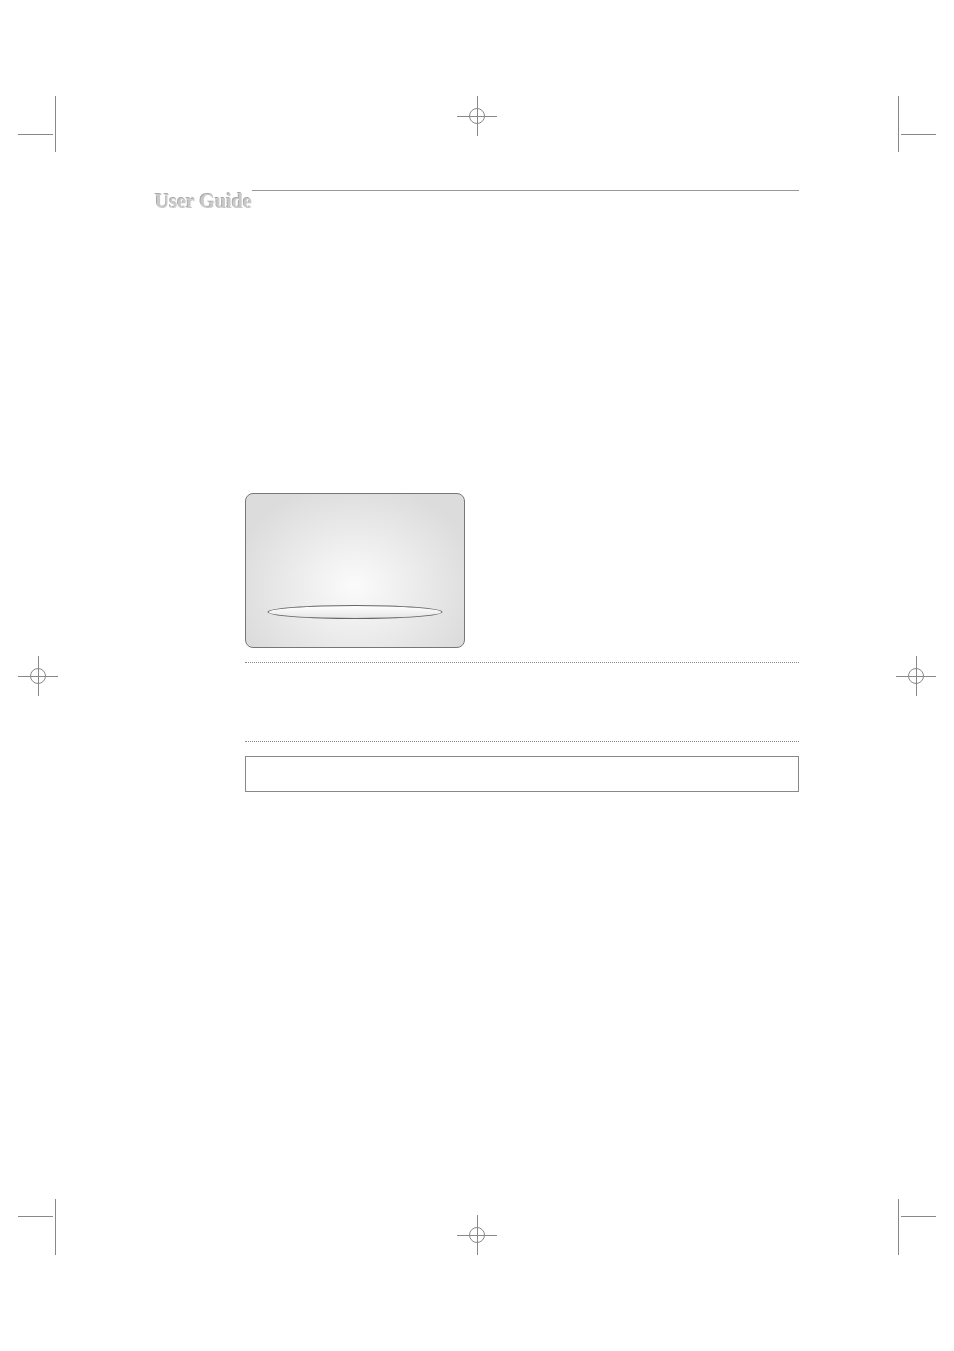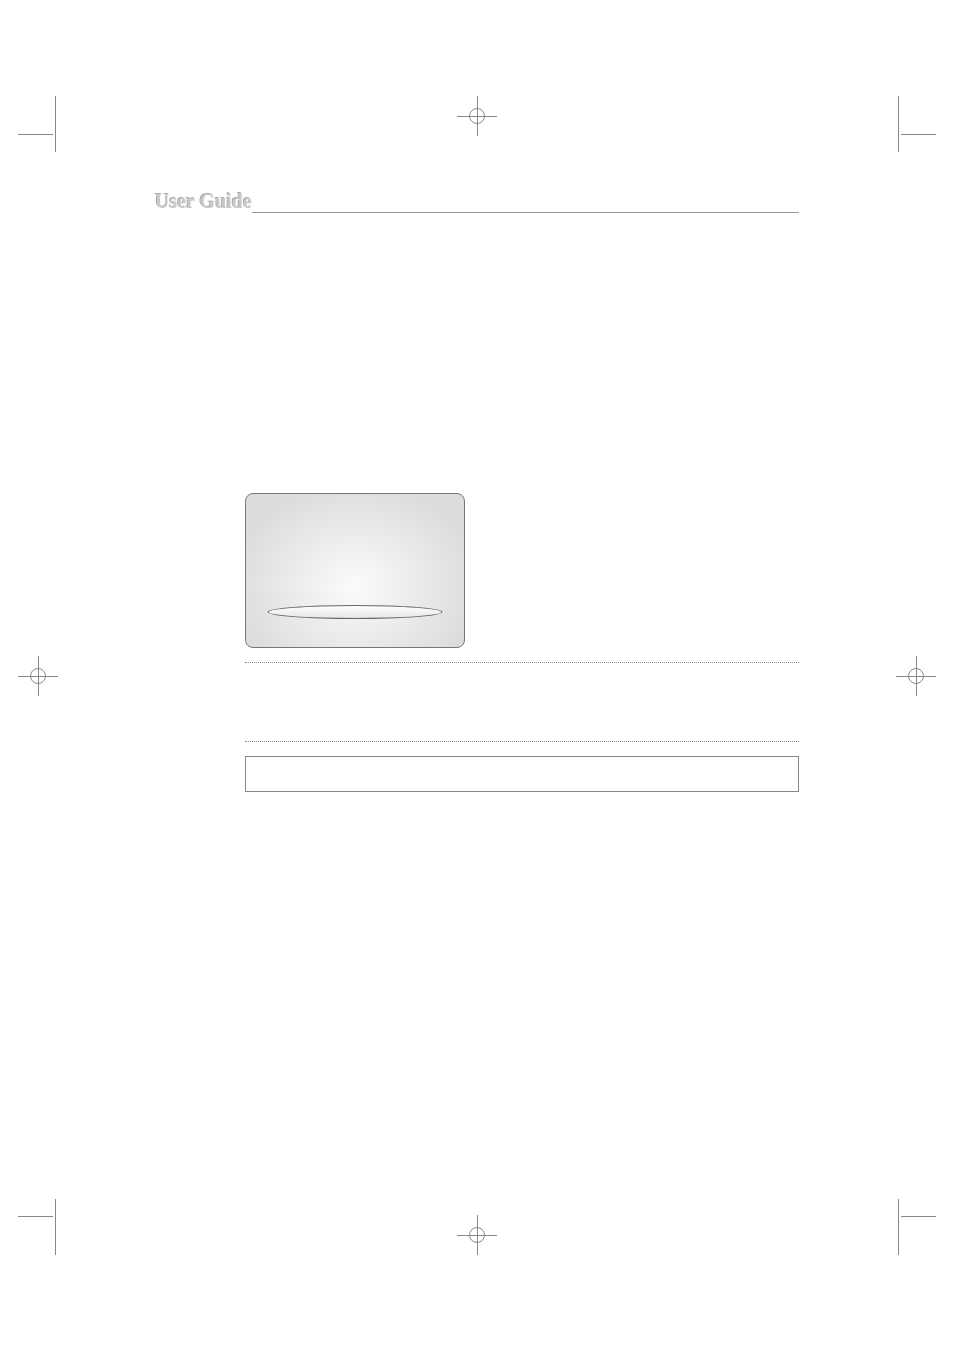--- a/index.html
+++ b/index.html
@@ -54,21 +54,21 @@
     .page {
       position: absolute;
       top: 134px;
       left: 55px;
       right: 55px;
       bottom: 134px;
       padding: 56px 100px 0 100px;
     }
     .header-row {
       display: flex;
-      align-items: flex-end;
+      align-items: flex-start;
     }
     .user-guide-label {
       font-family: 'Comic Sans MS', cursive;
       font-size: 20px;
       font-weight: bold;
       color: #c9c9c9;
       text-shadow: 1px 1px 0 #fff, -1px -1px 0 #aaa;
       white-space: nowrap;
     }
     .header-line {

